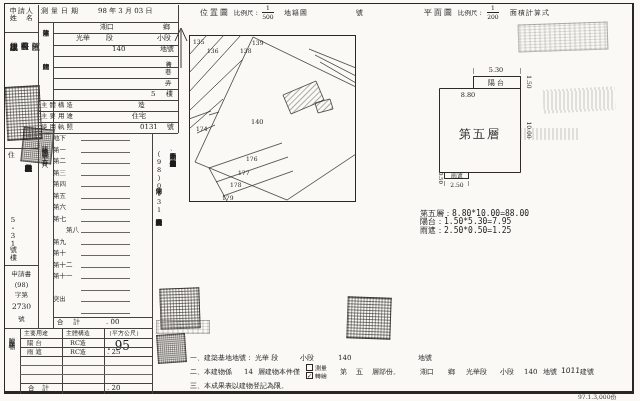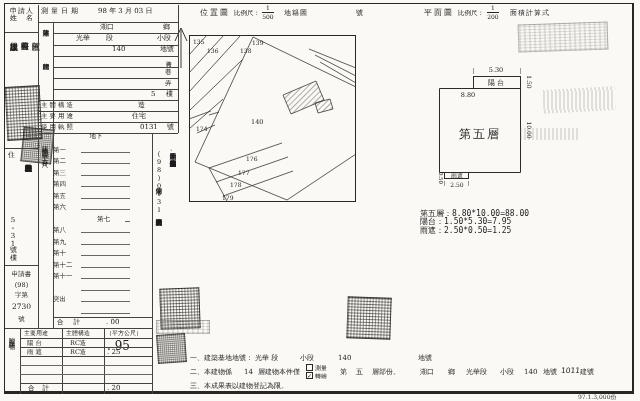--- a/index.html
+++ b/index.html
@@ -104,21 +104,21 @@
   <span class="a t" style="left:132px;top:113px;font-size:7px;">住宅</span>
   <div class="a hl" style="left:38px;top:122px;width:140px;"></div>
   <span class="a t" style="left:41px;top:124px;font-size:6.5px;letter-spacing:2px;">使用執照</span>
   <span class="a t" style="left:140px;top:124px;font-size:7px;">0131</span>
   <span class="a t" style="left:167px;top:124px;font-size:7px;">號</span>
   <div class="a hl" style="left:38px;top:133px;width:140px;"></div>
 
   <span class="a v" style="left:40px;top:140px;font-size:6.5px;height:180px;letter-spacing:2px;">建物面積（平方公尺）</span>
 
   <div class="a" style="left:53px;top:133px;width:99px;height:184px;display:flex;flex-direction:column;">
-    <div class="frow" style="height:11.5px;flex-direction:column;">
+    <div class="frow" style="height:11.5px;">
         <span class="t" style="font-size:6.5px;width:26px;">地下</span>
         <span class="ln"></span>
         <span class="t" style="font-size:7px;width:0;"></span>
       </div>
     <div class="frow" style="height:11.5px;">
         <span class="t" style="font-size:6.5px;width:26px;">第一</span>
         <span class="ln"></span>
         <span class="t" style="font-size:7px;width:0;"></span>
       </div>
     <div class="frow" style="height:11.5px;">
@@ -139,26 +139,26 @@
     <div class="frow" style="height:11.5px;">
         <span class="t" style="font-size:6.5px;width:26px;">第五</span>
         <span class="ln"></span>
         <span class="t" style="font-size:7px;width:0;"></span>
       </div>
     <div class="frow" style="height:11.5px;">
         <span class="t" style="font-size:6.5px;width:26px;">第六</span>
         <span class="ln"></span>
         <span class="t" style="font-size:7px;width:0;"></span>
       </div>
-    <div class="frow" style="height:11.5px;margin-left:44px;">
+    <div class="frow" style="height:11.5px;">
         <span class="t" style="font-size:6.5px;width:26px;">第七</span>
         <span class="ln"></span>
         <span class="t" style="font-size:7px;width:0;"></span>
       </div>
-    <div class="frow" style="height:11.5px;">
+    <div class="frow" style="height:11.5px;text-align:right;">
         <span class="t" style="font-size:6.5px;width:26px;">第八</span>
         <span class="ln"></span>
         <span class="t" style="font-size:7px;width:0;"></span>
       </div>
     <div class="frow" style="height:11.5px;">
         <span class="t" style="font-size:6.5px;width:26px;">第九</span>
         <span class="ln"></span>
         <span class="t" style="font-size:7px;width:0;"></span>
       </div>
     <div class="frow" style="height:11.5px;">

